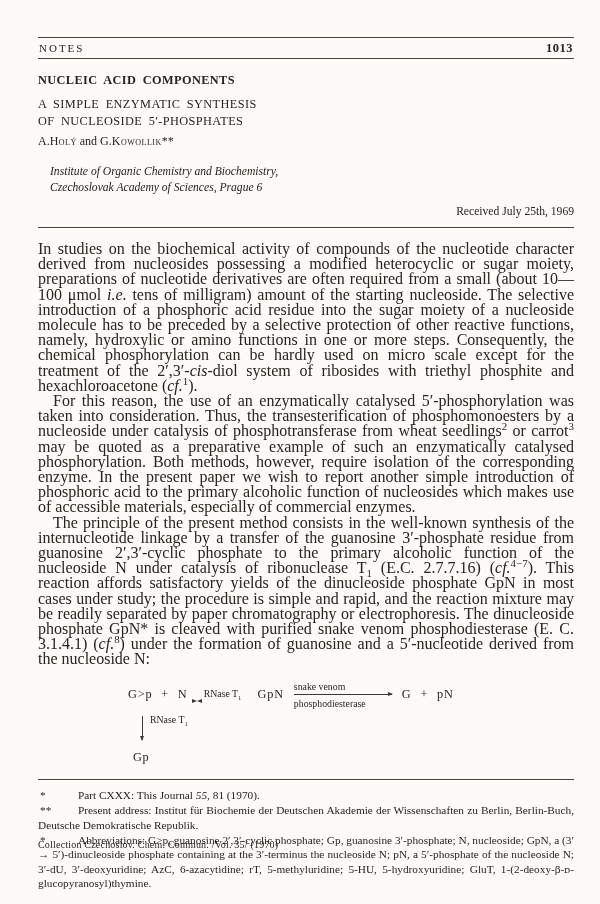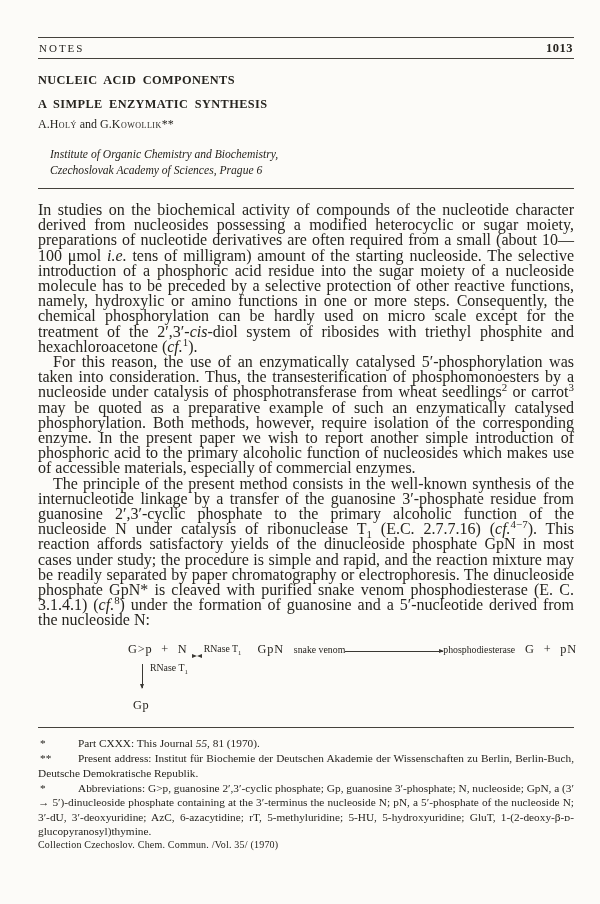--- a/index.html
+++ b/index.html
@@ -14,21 +14,21 @@
     overflow: hidden;
     color: #26241f;
     font-family: "Liberation Serif", "DejaVu Serif", serif;
   }
   .content { padding: 37px 26px 0 38px; }
   .rule { height: 1px; background: #45423c; }
   .header-row { display: flex; justify-content: space-between; align-items: baseline; padding: 3px 1px 2px 1px; }
   .header-section { font-size: 11px; letter-spacing: 2px; }
   .header-page { font-size: 12.5px; font-weight: bold; letter-spacing: 0.5px; }
   .title-block { margin-top: 13px; font-weight: bold; font-size: 12.3px; line-height: 17px; letter-spacing: 0.4px; word-spacing: 3px; }
-  .subtitle-block { margin-top: 7px; font-weight: bold; font-size: 12.3px; line-height: 17px; letter-spacing: 0.4px; word-spacing: 3px; }
+  .subtitle-block { margin-top: 7px; font-weight: normal; font-size: 12.3px; line-height: 17px; letter-spacing: 0.4px; word-spacing: 3px; }
   .authors { margin-top: 4px; font-size: 12px; }
   .sc { font-variant: small-caps; letter-spacing: 0.5px; }
   .affiliation { margin: 15px 0 0 12px; font-style: italic; font-size: 11.6px; line-height: 16px; }
   .received { margin-top: 9px; text-align: right; font-size: 11.6px; }
   .divider { margin-top: 9px; }
   .body-text { margin-top: 13px; font-size: 16px; line-height: 15.2px; text-align: justify; }
   .body-text p { margin: 0; }
   .body-text p.indent { text-indent: 15px; }
   sup { font-size: 0.68em; line-height: 0; vertical-align: super; }
   sub { font-size: 0.68em; line-height: 0; vertical-align: sub; }
@@ -40,21 +40,21 @@
   .eq-arrows { width: 52px; margin-top: 2px; }
   .eq-line { position: relative; height: 1px; background: #3a3833; margin: 2.5px 0; }
   .eq-line.top::after {
     content: ""; position: absolute; right: 0; top: -2px; width: 0; height: 0;
     border-left: 5px solid #3a3833; border-top: 2.5px solid transparent; border-bottom: 2.5px solid transparent;
   }
   .eq-line.bot::after {
     content: ""; position: absolute; left: 0; top: -2px; width: 0; height: 0;
     border-right: 5px solid #3a3833; border-top: 2.5px solid transparent; border-bottom: 2.5px solid transparent;
   }
-  .rxn-wrap { display: flex; flex-direction: row; align-items: flex-end; margin: 0 10px; }
+  .rxn-wrap { display: flex; flex-direction: column; align-items: flex-start; margin: 0 10px; }
   .rxn-shaft { position: relative; width: 98px; height: 1px; background: #3a3833; margin: 2.5px 0; }
   .rxn-shaft::after {
     content: ""; position: absolute; right: -1px; top: -2px; width: 0; height: 0;
     border-left: 5px solid #3a3833; border-top: 2.5px solid transparent; border-bottom: 2.5px solid transparent;
   }
   .vert-group { display: flex; align-items: flex-start; margin: 5px 0 0 104px; }
   .vert-arrow { position: relative; width: 1px; height: 24px; background: #3a3833; margin-top: 2px; }
   .vert-arrow::after {
     content: ""; position: absolute; bottom: -1px; left: -2.5px; width: 0; height: 0;
     border-top: 5px solid #3a3833; border-left: 2.5px solid transparent; border-right: 2.5px solid transparent;
@@ -78,27 +78,29 @@
       <span class="header-section">NOTES</span>
       <span class="header-page">1013</span>
     </div>
     <div class="rule"></div>
 
     <div class="title-block">
       <div>NUCLEIC ACID COMPONENTS</div>
     </div>
     <div class="subtitle-block">
       <div>A SIMPLE ENZYMATIC SYNTHESIS</div>
+      <div>OF NUCLEOSIDE 5′-PHOSPHATES</div>
     </div>
 
     <div class="authors">A.<span class="sc">Holý</span> and G.<span class="sc">Kowollik</span>**</div>
     <div class="affiliation">
       <div>Institute of Organic Chemistry and Biochemistry,</div>
       <div>Czechoslovak Academy of Sciences, Prague 6</div>
     </div>
+    <div class="received">Received July 25th, 1969</div>
 
     <div class="rule divider"></div>
 
     <div class="body-text">
       <p>In studies on the biochemical activity of compounds of the nucleotide character derived from nucleosides possessing a modified heterocyclic or sugar moiety, preparations of nucleotide derivatives are often required from a small (about 10—100 μmol <i>i.e.</i> tens of milligram) amount of the starting nucleoside. The selective introduction of a phosphoric acid residue into the sugar moiety of a nucleoside molecule has to be preceded by a selective protection of other reactive functions, namely, hydroxylic or amino functions in one or more steps. Consequently, the chemical phosphorylation can be hardly used on micro scale except for the treatment of the 2′,3′-<i>cis</i>-diol system of ribosides with triethyl phosphite and hexachloroacetone (<i>cf.</i><sup>1</sup>).</p>
       <p class="indent">For this reason, the use of an enzymatically catalysed 5′-phosphorylation was taken into consideration. Thus, the transesterification of phosphomonoesters by a nucleoside under catalysis of phosphotransferase from wheat seedlings<sup>2</sup> or carrot<sup>3</sup> may be quoted as a preparative example of such an enzymatically catalysed phosphorylation. Both methods, however, require isolation of the corresponding enzyme. In the present paper we wish to report another simple introduction of phosphoric acid to the primary alcoholic function of nucleosides which makes use of accessible materials, especially of commercial enzymes.</p>
       <p class="indent">The principle of the present method consists in the well-known synthesis of the internucleotide linkage by a transfer of the guanosine 3′-phosphate residue from guanosine 2′,3′-cyclic phosphate to the primary alcoholic function of the nucleoside N under catalysis of ribonuclease T<sub>1</sub> (E.C. 2.7.7.16) (<i>cf.</i><sup>4−7</sup>). This reaction affords satisfactory yields of the dinucleoside phosphate GpN in most cases under study; the procedure is simple and rapid, and the reaction mixture may be readily separated by paper chromatography or electrophoresis. The dinucleoside phosphate GpN* is cleaved with purified snake venom phosphodiesterase (E. C. 3.1.4.1) (<i>cf.</i><sup>8</sup>) under the formation of guanosine and a 5′-nucleotide derived from the nucleoside N:</p>
     </div>
 
     <div class="scheme">

